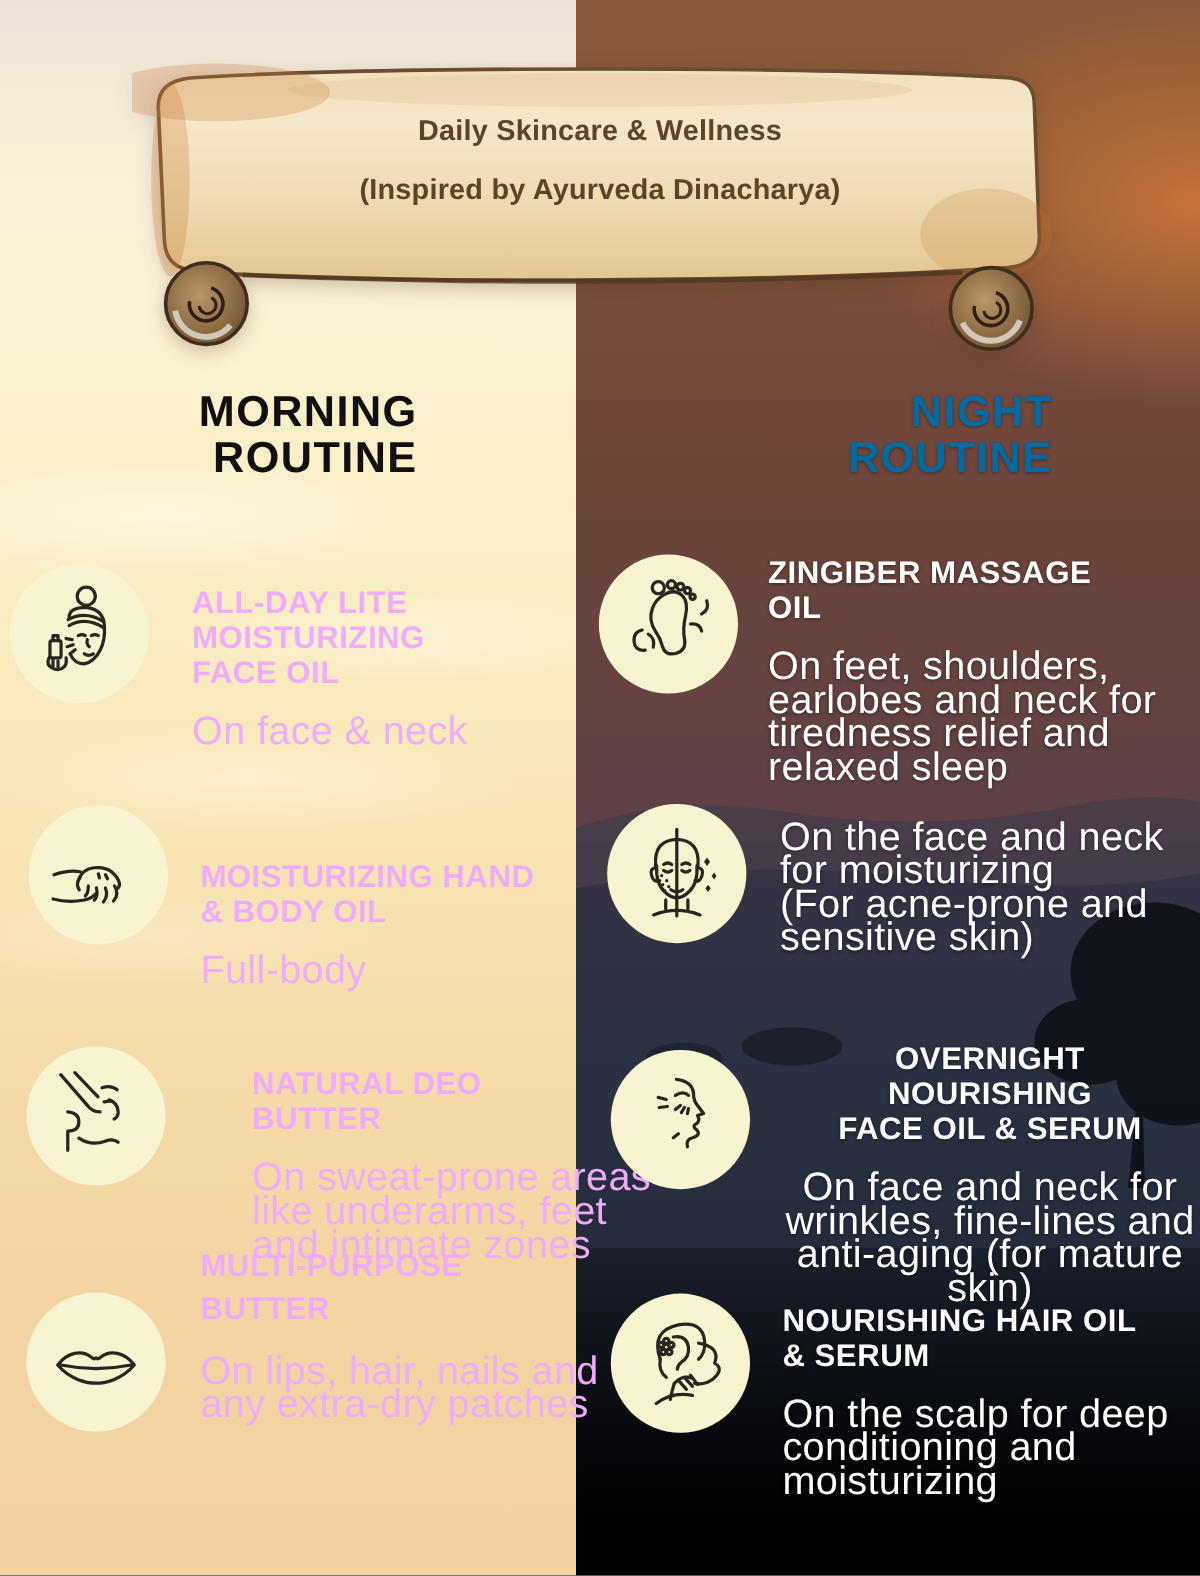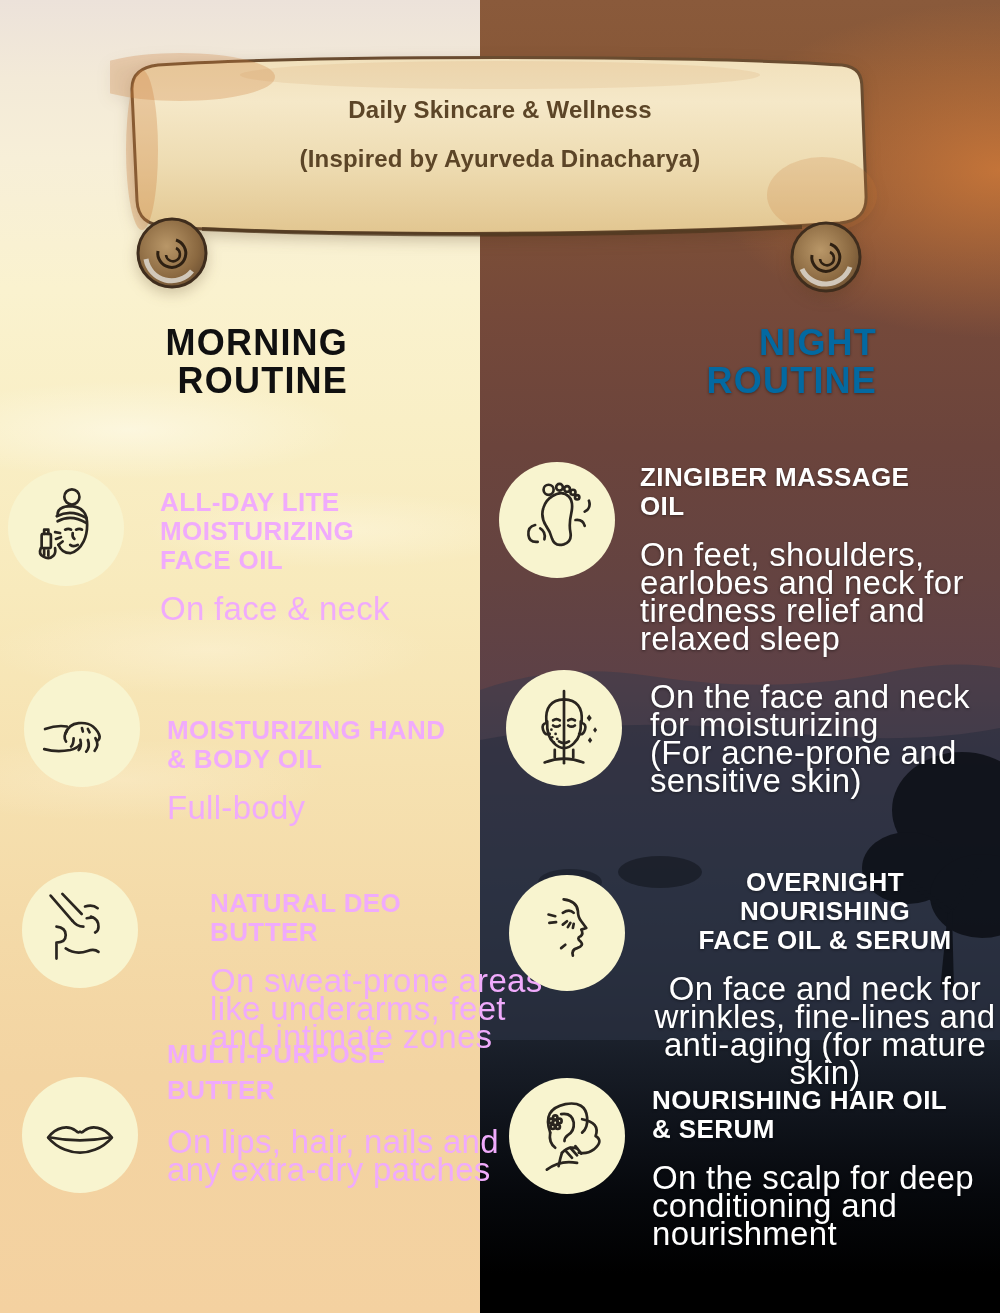--- a/index.html
+++ b/index.html
@@ -324,16 +324,16 @@
       <path d="M40,86 q2,-10 4,-16"></path>
       <path d="M26,90 q16,-12 36,-8"></path>
     </g>
       </svg>
   </div>
   <div class="item-text text-n4 light-text">
     <div class="item-title">NOURISHING HAIR OIL
 &amp; SERUM</div>
     <div class="item-desc">On the scalp for deep
 conditioning and
-nourishment</div>
+moisturizing</div>
   </div>
 
 </div>
 
 </body></html>

